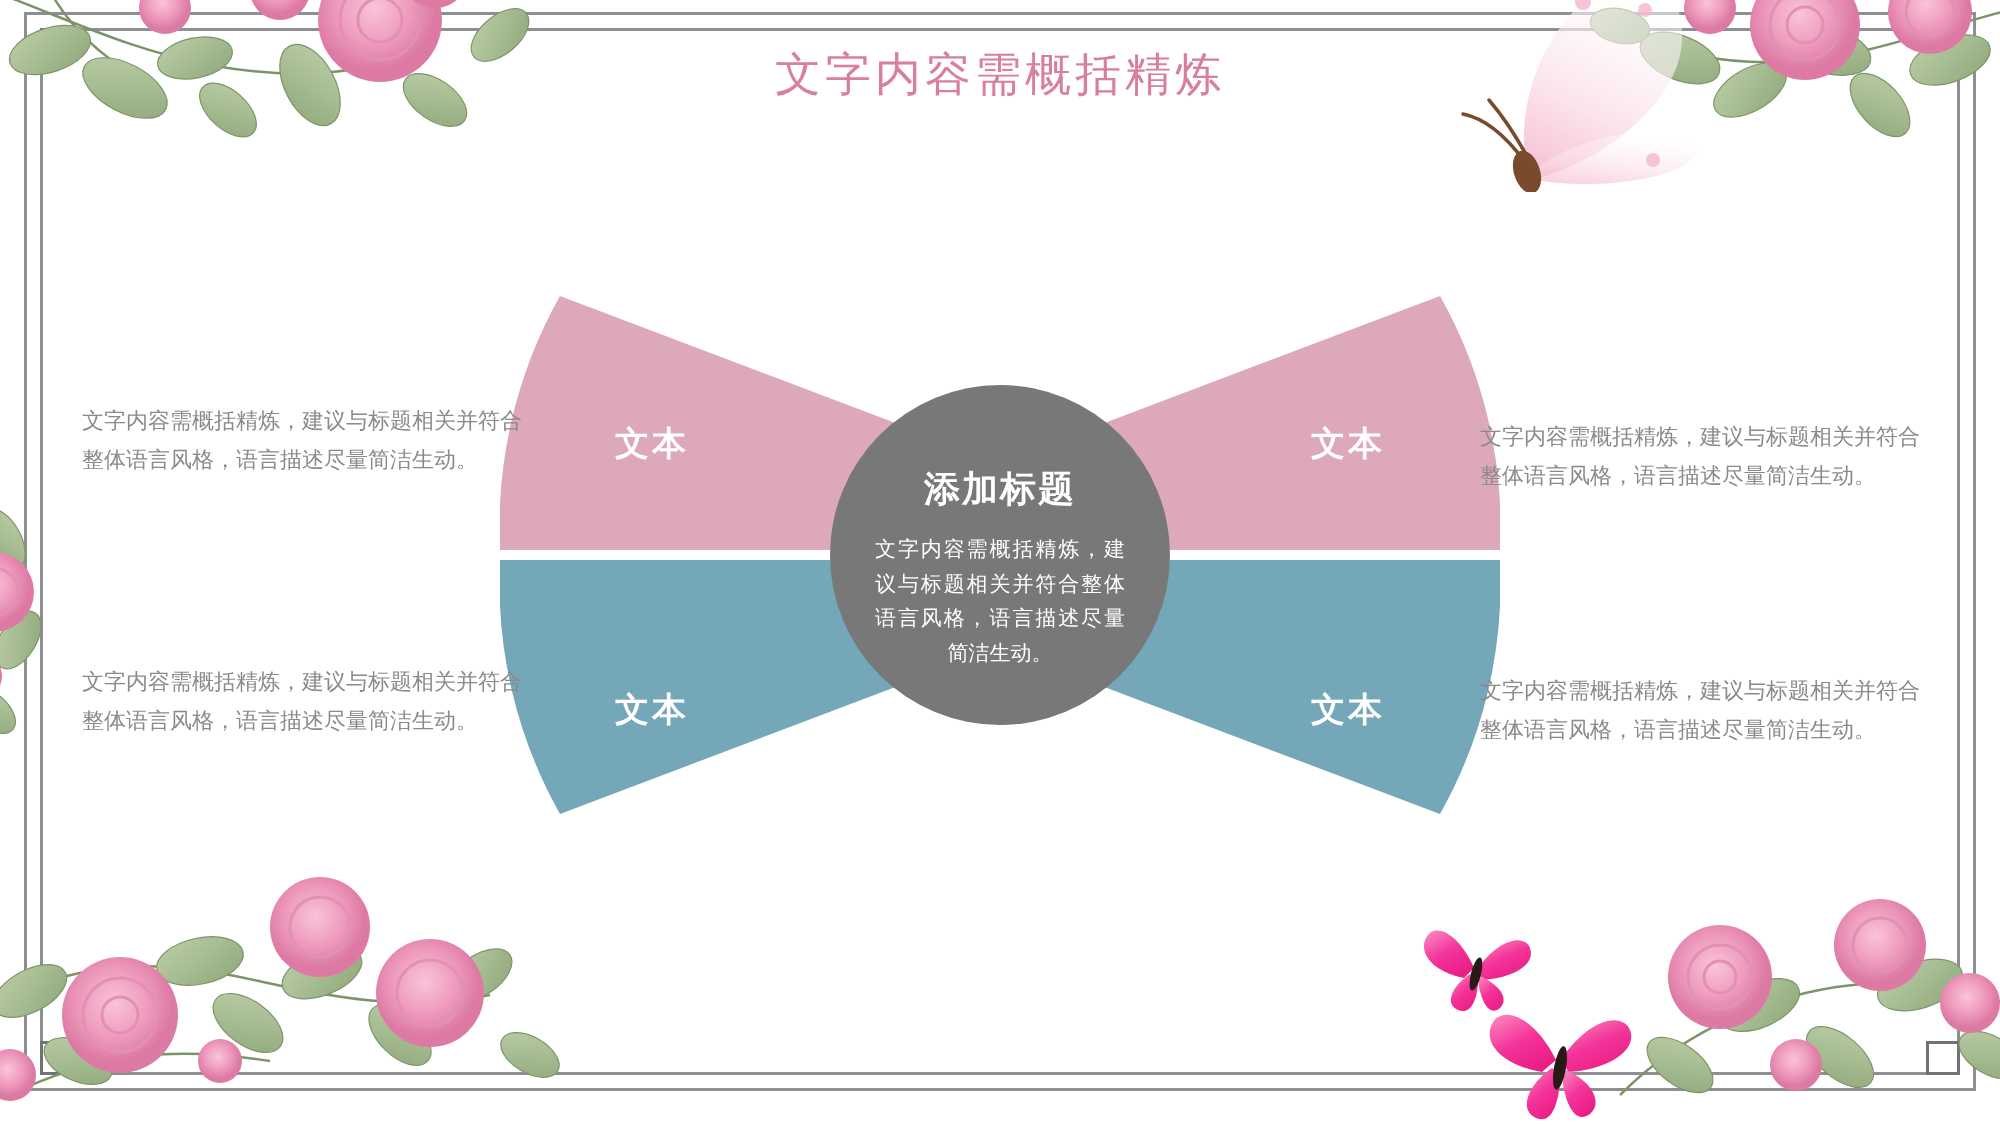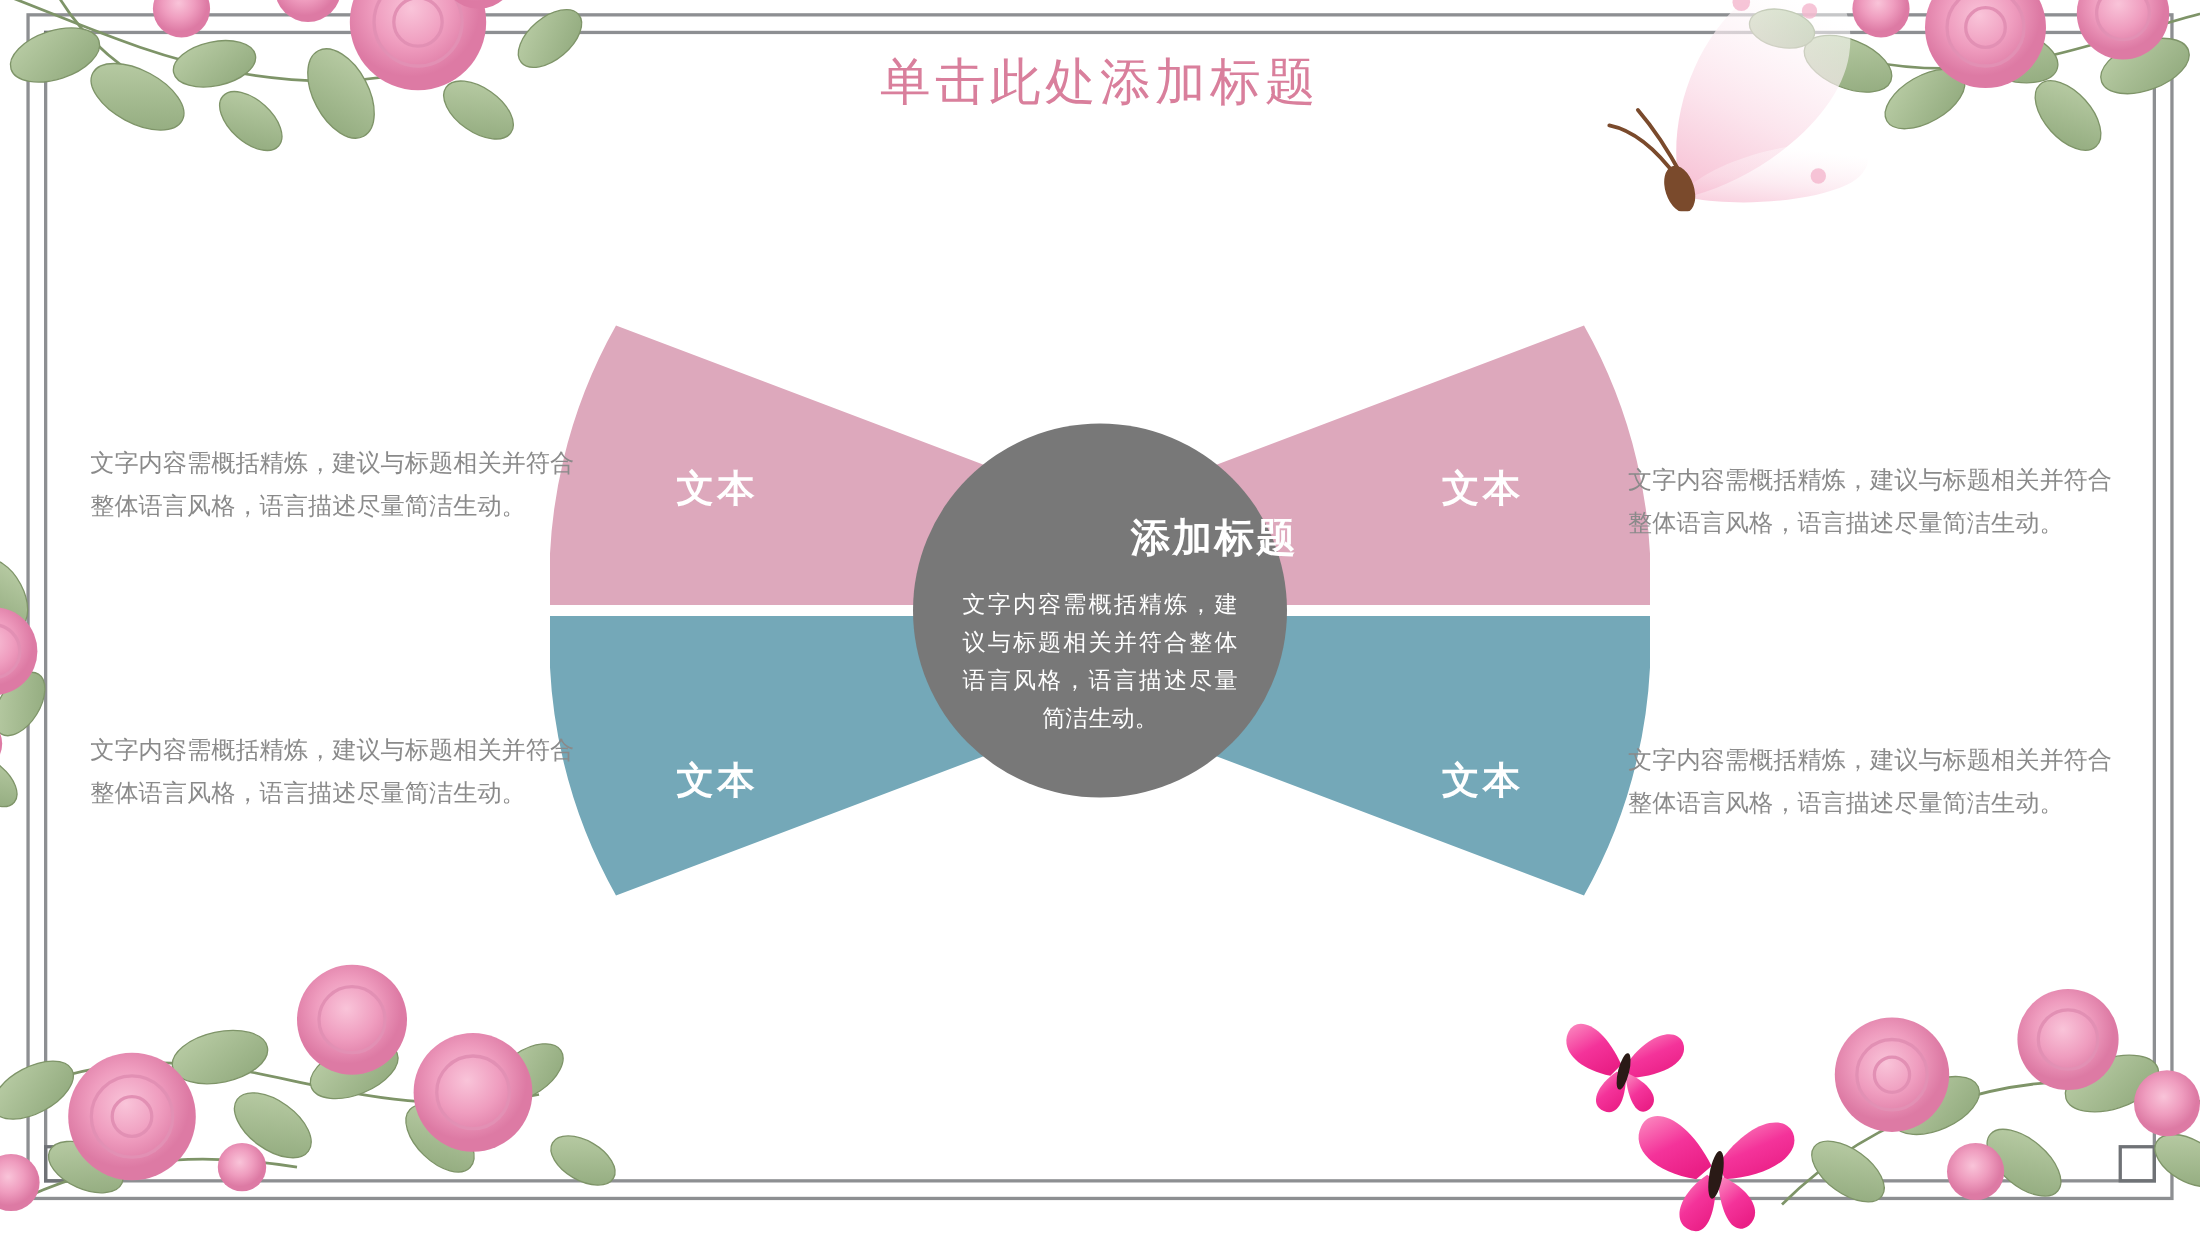--- a/index.html
+++ b/index.html
@@ -96,21 +96,20 @@
     transform: translate(-50%, -50%);
     text-align: center;
     color: #ffffff;
     pointer-events: none;
   }
   .hub-title {
     font-size: 36px;
     font-weight: bold;
     letter-spacing: 2px;
     margin-bottom: 18px;
-    text-align: right;
   }
   .hub-body {
     font-size: 21px;
     line-height: 1.65;
     width: 250px;
     margin: 0 auto;
     text-align: justify;
     text-align-last: center;
   }
 
@@ -308,21 +307,21 @@
   <svg class="deco" style="left:1480px; top:1000px;" width="160" height="130" viewBox="0 0 160 130">
     <g>
       <path d="M76,60 C54,16 22,4 12,24 C2,44 24,66 62,72 Z" fill="url(#wingPink)"></path>
       <path d="M82,58 C110,18 142,12 150,30 C158,50 128,70 88,72 Z" fill="url(#wingPink)"></path>
       <path d="M72,68 C48,84 38,110 56,118 C74,126 80,96 80,74 Z" fill="url(#wingPink)"></path>
       <path d="M86,70 C110,80 124,102 110,114 C94,126 84,100 82,76 Z" fill="url(#wingPink)"></path>
       <ellipse cx="80" cy="68" rx="6" ry="22" transform="rotate(10 80 68)" fill="#2a1a16"></ellipse>
     </g>
   </svg>
 
-  <div class="slide-title">单击此处添加标题</div>
+  <div class="slide-title">文字内容需概括精炼</div>
 
   <div id="diagram">
     <svg width="1000" height="640" viewBox="0 0 1000 640">
 
       <path fill="#dda8bc" d="M 463,320
                A 175,175 0 0 1 488,228
                L 60,66
                A 470,470 0 0 0 0,320
                Z" transform="translate(0,0)"></path>
 

